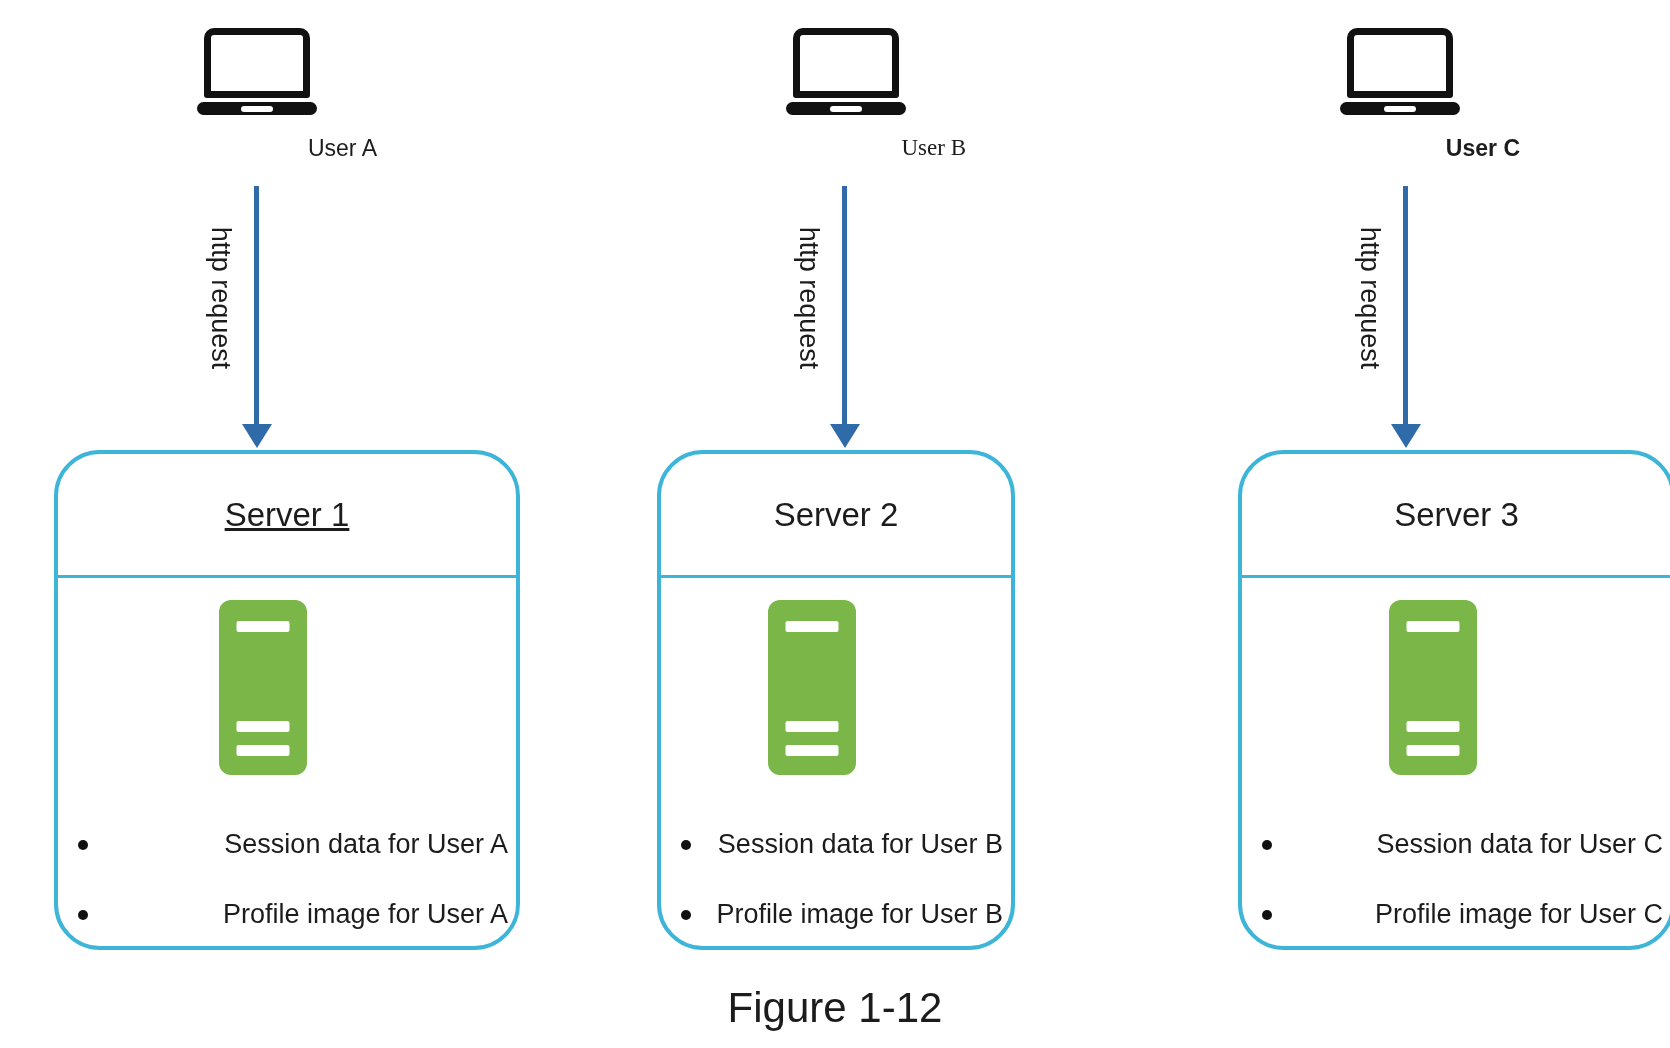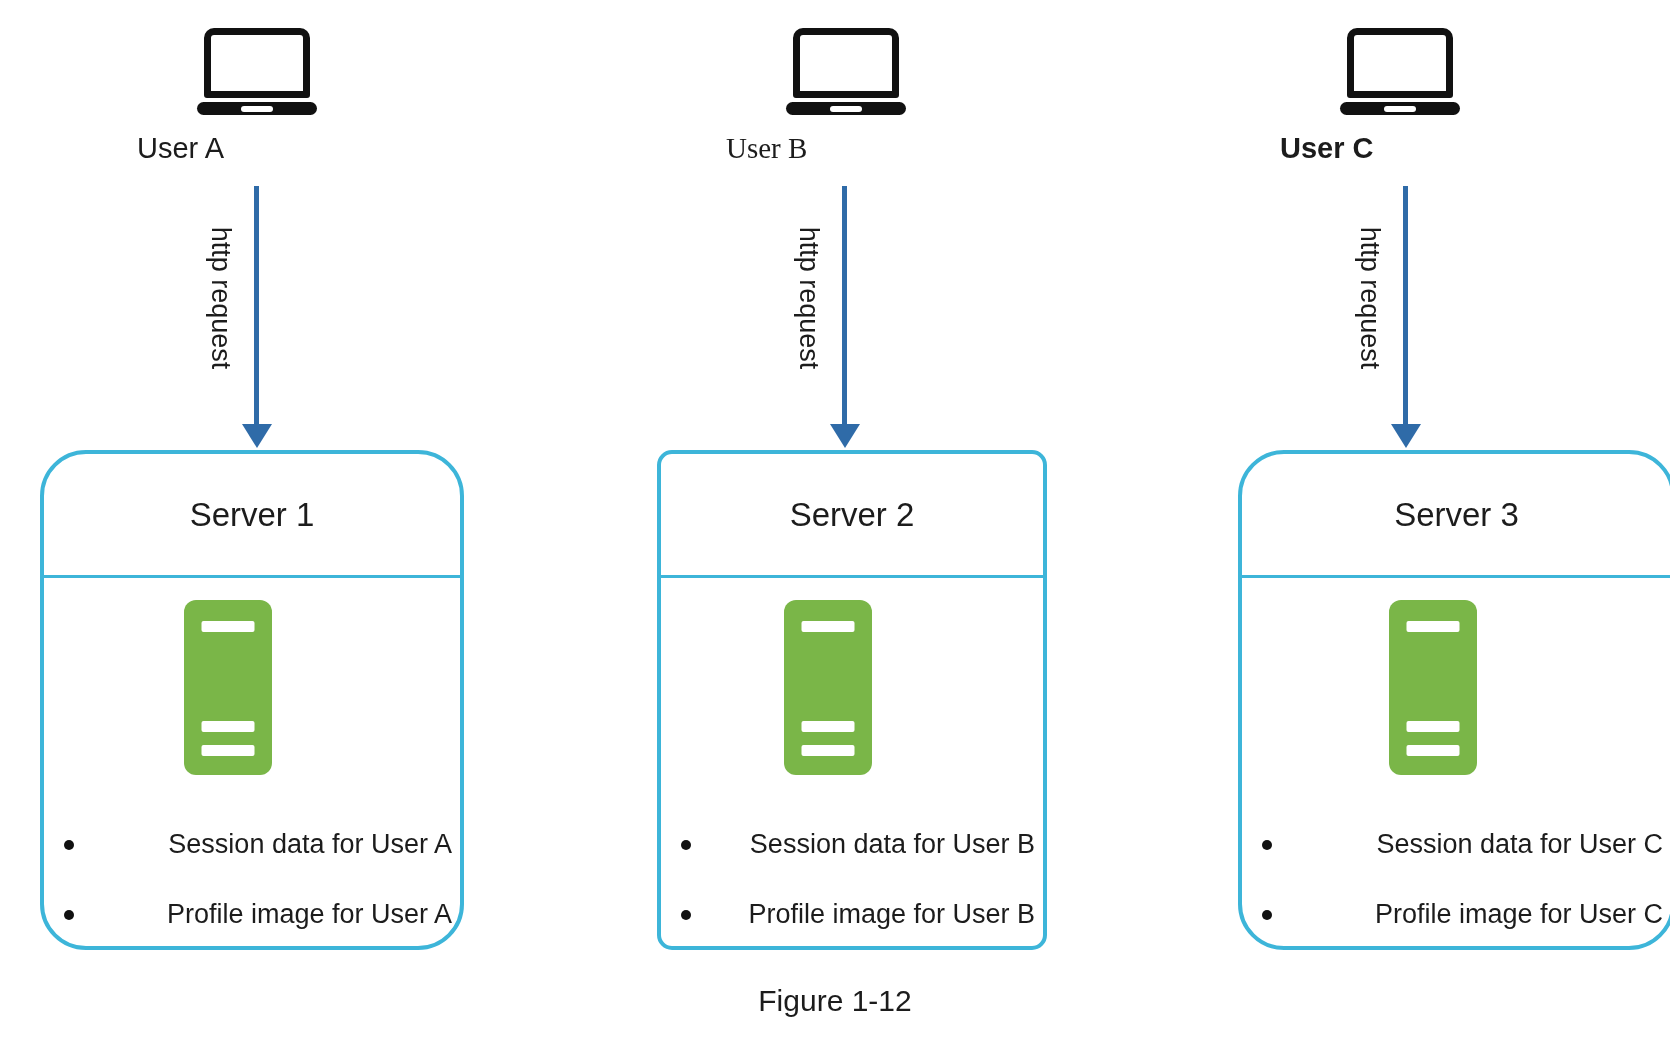--- a/index.html
+++ b/index.html
@@ -16,22 +16,22 @@
   
   .laptop{position:absolute;top:28px;width:120px;height:88px;}
   .laptop-screen{width:106px;height:70px;margin:0 auto;border:7px solid #111;
     border-radius:10px 10px 3px 3px;background:#fff;}
   .laptop-base{position:relative;width:120px;height:13px;margin-top:4px;background:#111;
     border-radius:7px;}
   .laptop-notch{position:absolute;left:50%;top:50%;transform:translate(-50%,-50%);
     width:32px;height:6px;background:#fff;border-radius:3px;}
 
   
-  .user-label{position:absolute;top:130px;width:240px;text-align:left;
-    font-size:29px;line-height:36px;color:var(--ink);}
+  .user-label{position:absolute;top:130px;width:240px;text-align:right;
+    font-size:23px;line-height:36px;color:var(--ink);}
 
   
   .arrow-line{position:absolute;top:186px;width:5px;height:240px;background:var(--arrow);}
   .arrow-head{position:absolute;top:424px;width:0;height:0;
     border-left:15px solid transparent;border-right:15px solid transparent;
     border-top:24px solid var(--arrow);}
   .arrow-label{position:absolute;top:298px;white-space:nowrap;font-size:27px;
     color:var(--ink);transform:translate(-50%,-50%) rotate(90deg);}
 
   
@@ -50,27 +50,27 @@
     margin-bottom:38px;white-space:nowrap;}
   .server-items li::before{content:"";position:absolute;left:2px;top:12px;
     width:10px;height:10px;border-radius:50%;background:#111;}
 
   
   .c1 .laptop{left:197px;} .c2 .laptop{left:786px;} .c3 .laptop{left:1340px;}
   .c1 .user-label{left:137px;} .c2 .user-label{left:726px;font-family:Liberation Serif, serif;} .c3 .user-label{left:1280px;font-weight:bold;}
   .c1 .arrow-line{left:254px;} .c2 .arrow-line{left:842px;} .c3 .arrow-line{left:1403px;}
   .c1 .arrow-head{left:242px;} .c2 .arrow-head{left:830px;} .c3 .arrow-head{left:1391px;}
   .c1 .arrow-label{left:220px;} .c2 .arrow-label{left:808px;} .c3 .arrow-label{left:1369px;}
-  .c1 .server-box{left:40px;width:424px;}
-  .c2 .server-box{left:657px;width:390px;border-radius:15px;}
+  .c1 .server-box{left:54px;width:466px;text-decoration:underline;}
+  .c2 .server-box{left:657px;width:358px;}
   .c3 .server-box{left:1238px;width:437px;}
 
   
   .figure-caption{position:absolute;top:984px;left:0;width:1670px;text-align:center;
-    font-size:30px;color:var(--ink);}
+    font-size:42px;color:var(--ink);}
 </style>
 </head>
 <body>
 
 <div class="canvas">
 
   <div class="column c1">
     <div class="laptop">
       <div class="laptop-screen"></div>
       <div class="laptop-base">

